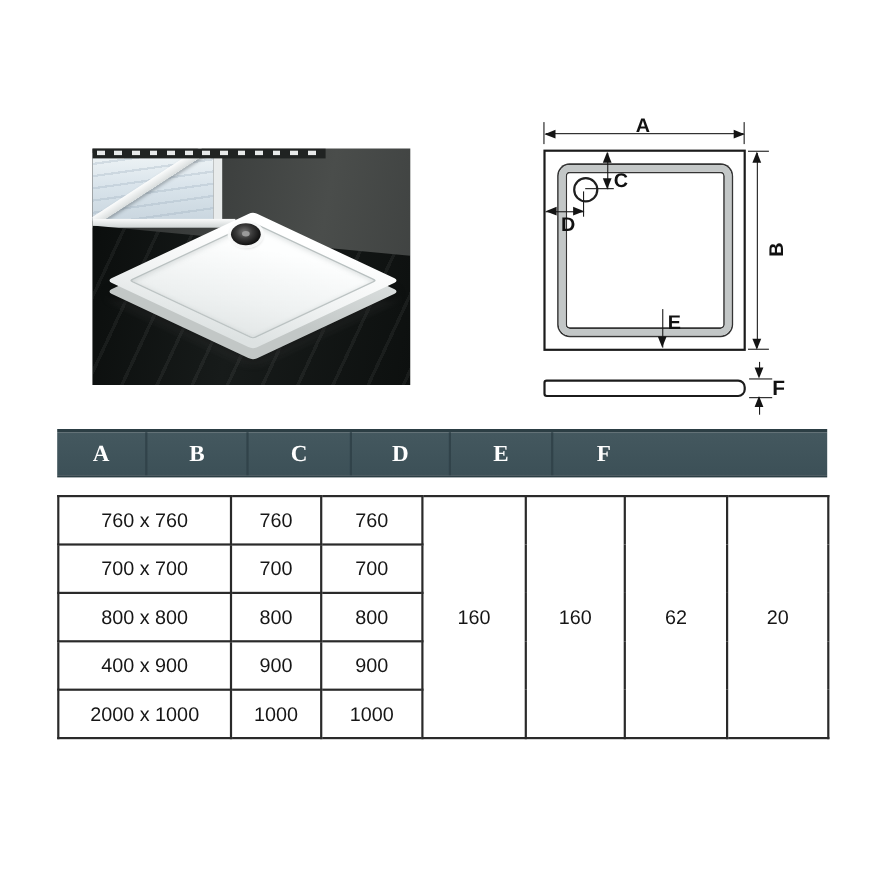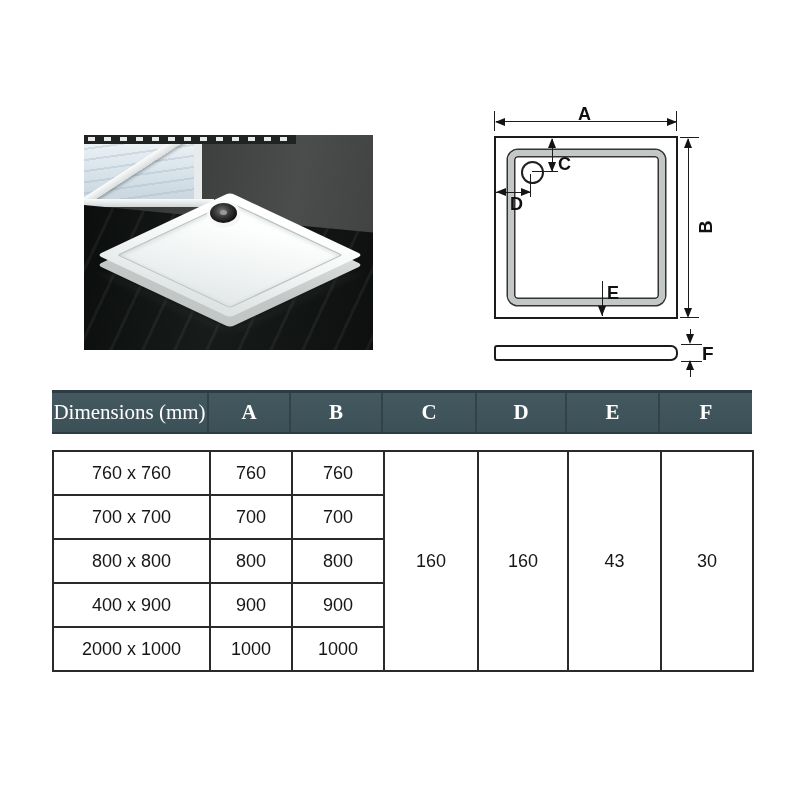--- a/index.html
+++ b/index.html
@@ -202,21 +202,20 @@
   <div class="side-view"></div>
   <div class="hline thin" style="left:681px; top:344px; width:21px;"></div>
   <div class="hline thin" style="left:681px; top:361px; width:21px;"></div>
   <div class="vline thin" style="left:690px; top:329px; height:8px;"></div>
   <div class="arr down" style="left:686px; top:334px;"></div>
   <div class="vline thin" style="left:690px; top:369px; height:8px;"></div>
   <div class="arr up" style="left:686px; top:360px;"></div>
   <div class="dlabel" style="left:702px; top:344px; font-size:19px;">F</div>
 
   <div class="thead">
-    <div class="hcell" style="width:157px;">Dimensions (mm)</div>
     <div class="hcell letter" style="width:82px;">A</div>
     <div class="hcell letter" style="width:92px;">B</div>
     <div class="hcell letter" style="width:94px;">C</div>
     <div class="hcell letter" style="width:90px;">D</div>
     <div class="hcell letter" style="width:93px;">E</div>
     <div class="hcell letter" style="width:92px;">F</div>
   </div>
 
   <div class="tbody-wrap">
     <table class="dims">
@@ -229,22 +228,22 @@
           <col style="width:93px;">
           <col style="width:92px;">
       </colgroup>
       <tbody>
         <tr>
           <td>760 x 760</td>
           <td>760</td>
           <td>760</td>
           <td rowspan="5" class="merged">160</td>
           <td rowspan="5" class="merged">160</td>
-          <td rowspan="5" class="merged">43</td>
-          <td rowspan="5" class="merged">30</td>
+          <td rowspan="5" class="merged">62</td>
+          <td rowspan="5" class="merged">20</td>
         </tr>
         <tr>
           <td>700 x 700</td>
           <td>700</td>
           <td>700</td>
         </tr>
         <tr>
           <td>800 x 800</td>
           <td>800</td>
           <td>800</td>

